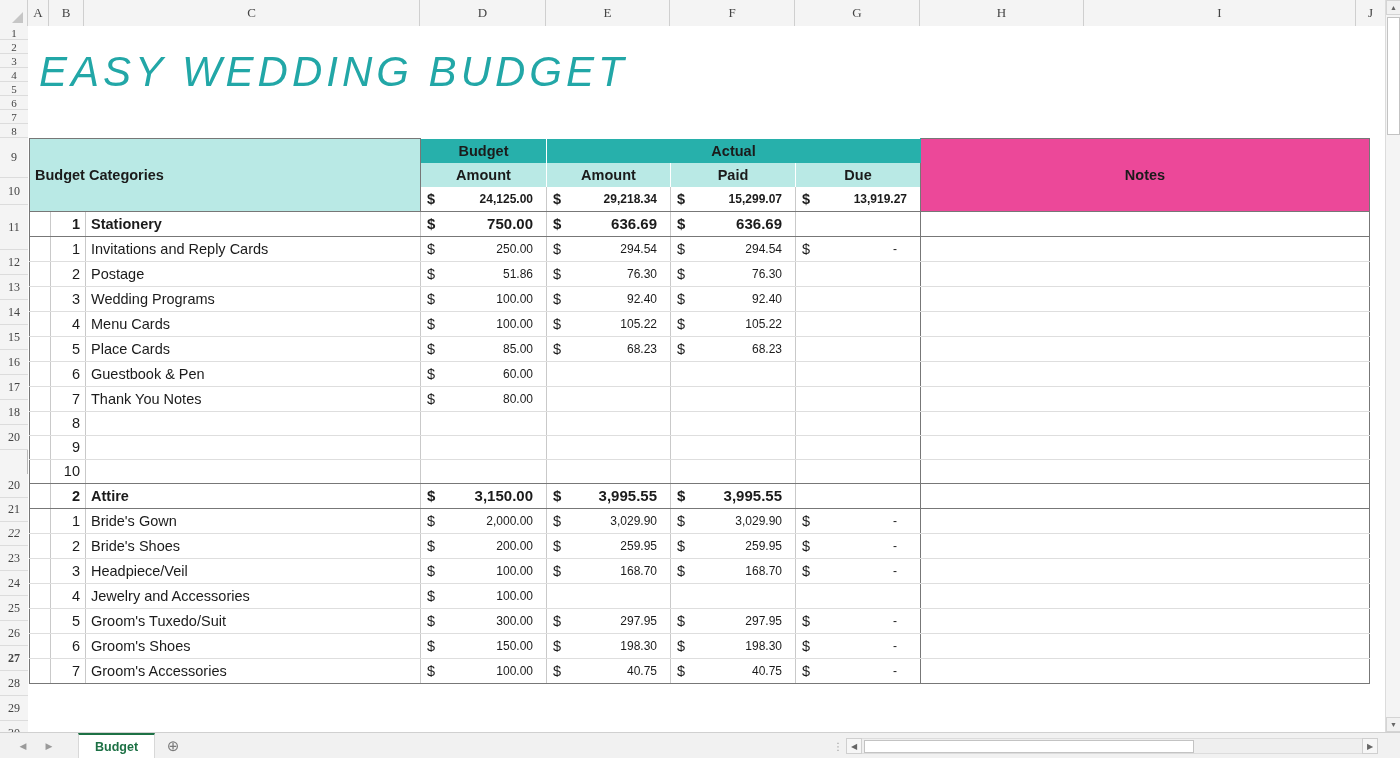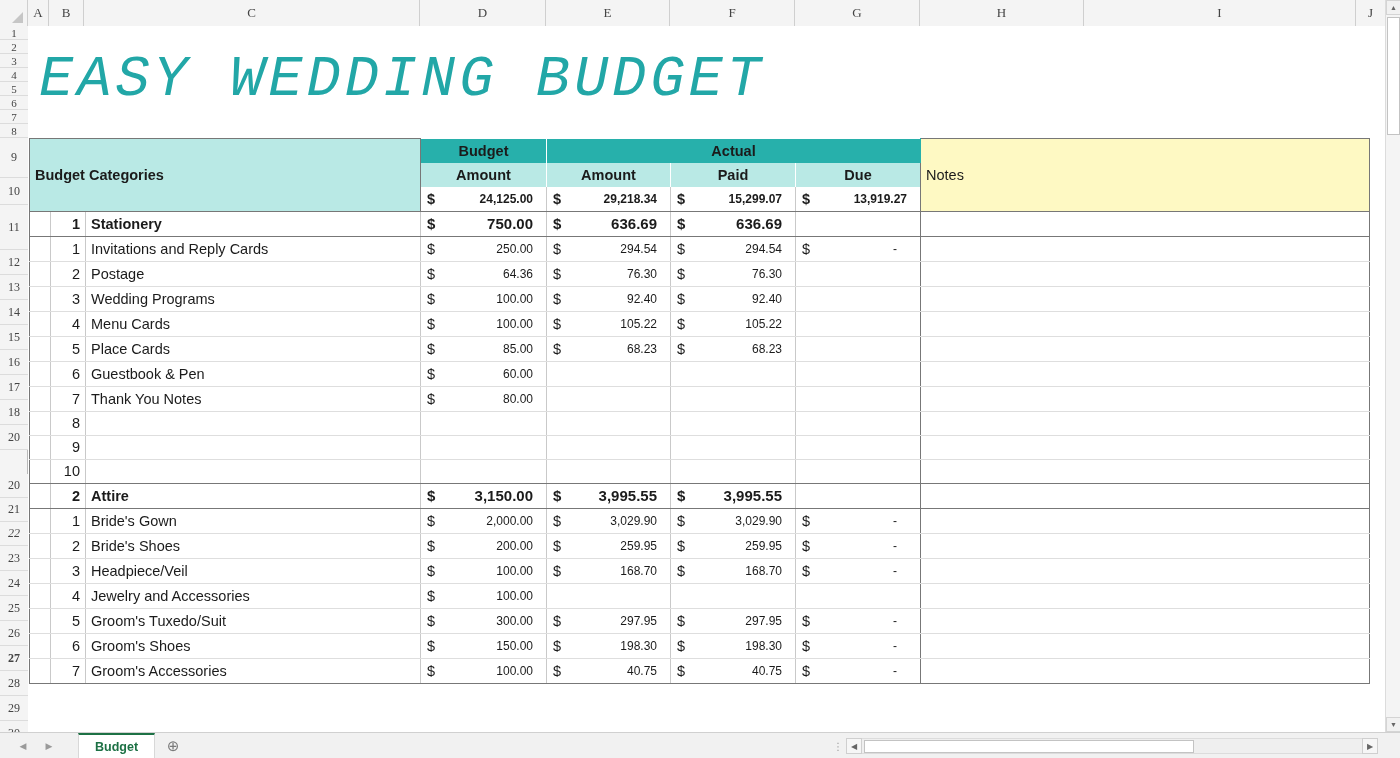--- a/index.html
+++ b/index.html
@@ -70,22 +70,22 @@
   }
 
   .title-zone {
     position: absolute; top: 0; left: 0;
     width: 1357px; height: 112px;
     background: #ffffff;
   }
   .wedding-title {
     position: absolute;
     left: 10px; top: 22px;
-    font-family: Liberation Mono, monospace;
-    font-size: 57px;
+    font-family: Liberation Sans, sans-serif;
+    font-size: 42px;
     letter-spacing: 4px;
     color: #22a7a7;
     white-space: nowrap;
     font-style: italic;
     font-weight: 400;
   }
 
   table.sheet {
     position: absolute;
     top: 112px; left: 0;
@@ -142,24 +142,25 @@
     font-size: 19px;
     vertical-align: bottom;
     padding-bottom: 4px;
     padding-left: 14px;
     border-right: 1px solid #777 !important;
     border-bottom: 1px solid #777 !important;
     border-top: 1px solid #777 !important;
     border-left: 1px solid #777 !important;
   }
   .hdr-notes {
-    background: #fef9c3;
+    background: #ec4899;
     color: #1b1b1b;
-    font-weight: normal;
+    font-weight: bold;
     font-size: 19px;
+    text-align: center;
     vertical-align: bottom;
     padding-bottom: 4px;
     border: 1px solid #777 !important;
   }
   .hdr-total {
     background: #ffffff;
     font-weight: bold;
     font-size: 14.5px;
     border-bottom: 1px solid #777 !important;
   }
@@ -431,21 +432,21 @@
             <span class="val dash">-</span>
           </td>
           <td class="notes-cell"></td>
         </tr>
         <tr>
           <td class="thick-l"></td>
           <td class="idx">2</td>
           <td class="name">Postage</td>
           <td class="money  ">
             <span class="sym">$</span>
-            <span class="val">64.36</span>
+            <span class="val">51.86</span>
           </td>
           <td class="money  ">
             <span class="sym">$</span>
             <span class="val">76.30</span>
           </td>
           <td class="money  ">
             <span class="sym">$</span>
             <span class="val">76.30</span>
           </td>
           <td class="money  thick-r"></td>

